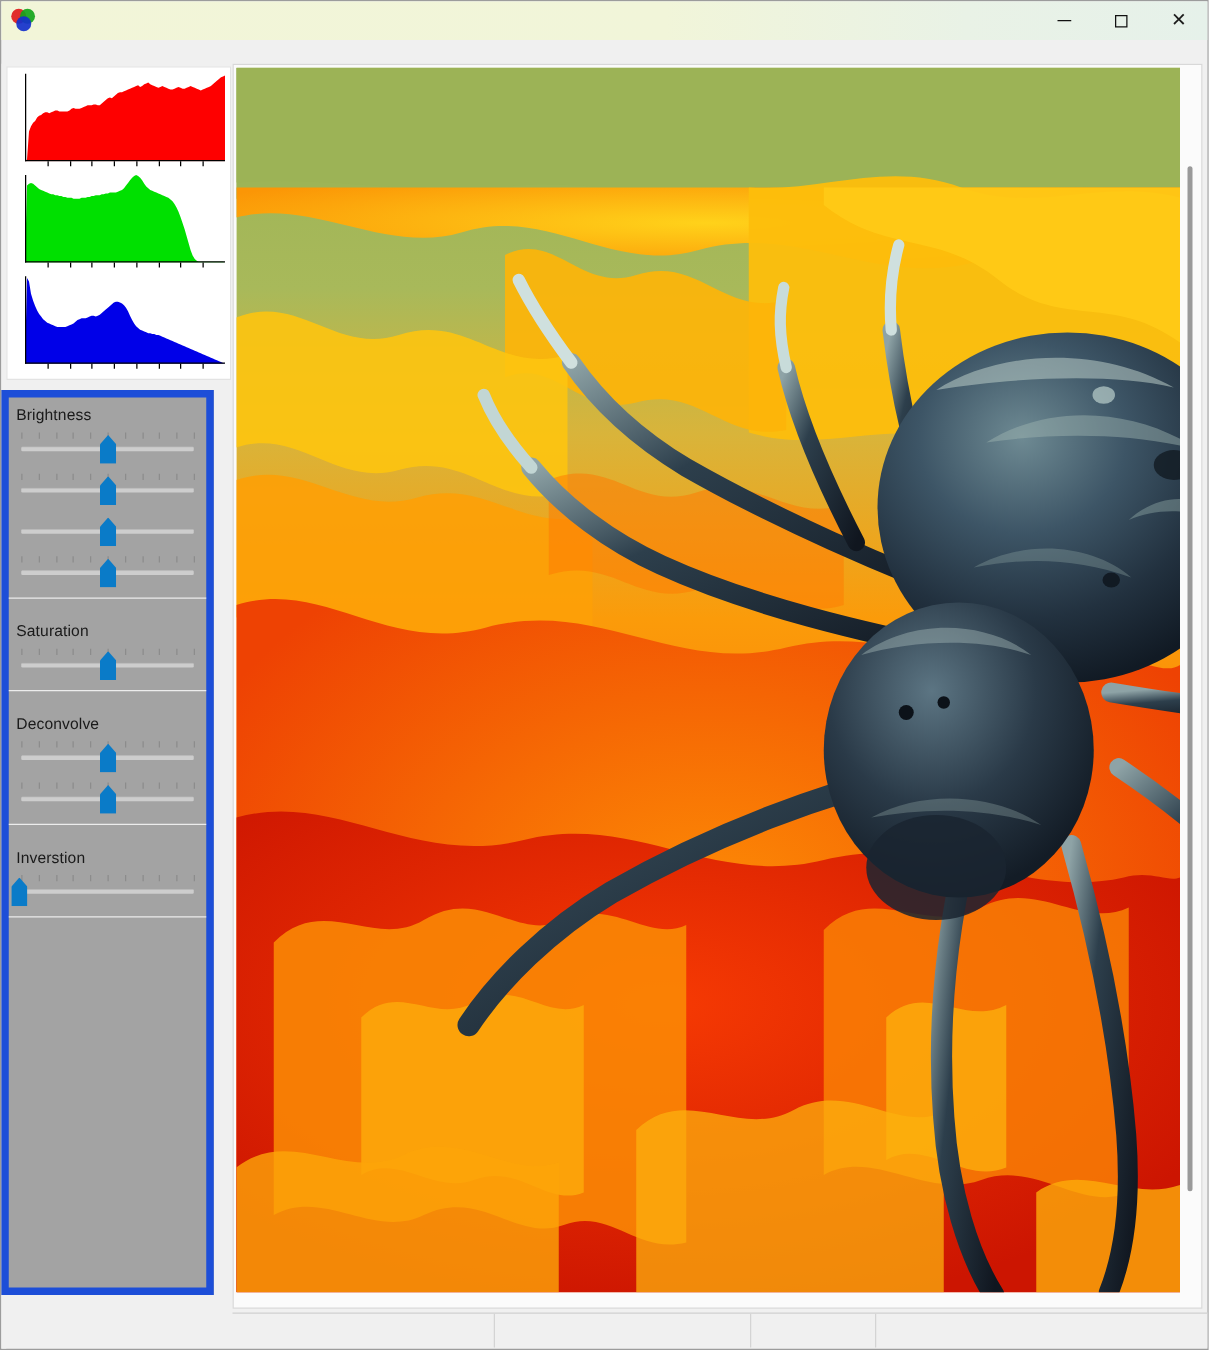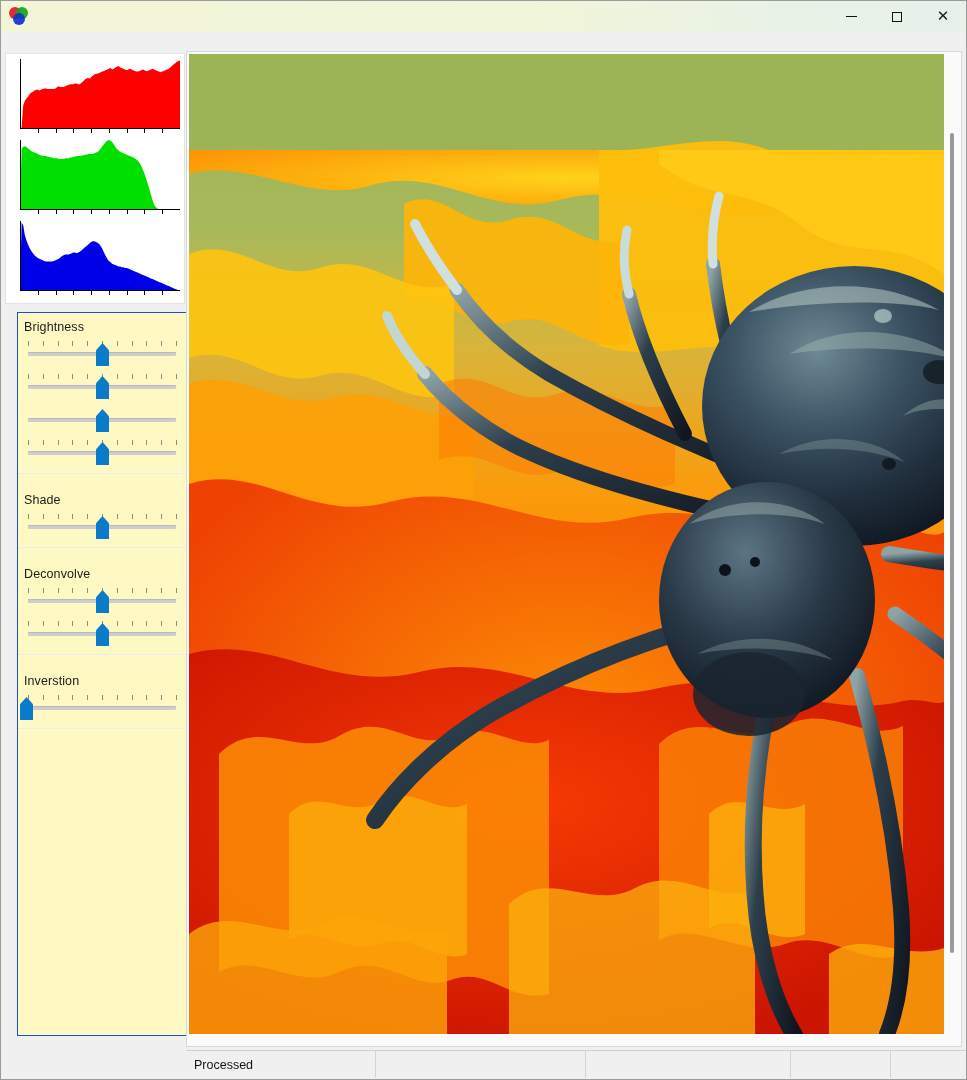--- a/index.html
+++ b/index.html
@@ -112,24 +112,24 @@
     height: 6px;
   }
   .histo .ticks i {
     position: absolute;
     top: 0; width: 1px; height: 4px; background: #000;
   }
   .histo svg { position: absolute; left: 8px; bottom: 8px; }
 
   .ctrl-panel {
     position: absolute;
-    left: 16px; top: 311px;
+    left: 0; top: 311px;
     width: 170px; height: 724px;
-    background: #fef9c3;
-    border: 1px solid #1d4ed8;
+    background: #a3a3a3;
+    border: 6px solid #1d4ed8;
   }
   .group { padding: 0; }
   .group-label {
     font-size: 12.5px;
     color: #1a1a1a;
     padding: 7px 0 2px 6px;
     letter-spacing: 0.1px;
   }
   .slider-row {
     position: relative;
@@ -377,21 +377,21 @@
             <i style="left:90.00%"></i>
             <i style="left:100.00%"></i>
           </div>
           <div class="track"></div>
           <div class="thumb" style="left:50%"></div>
         </div>
         <div class="group-sep"></div>
         <div class="group-gap"></div>
       </div>
       <div class="group">
-        <div class="group-label">Shade</div>
+        <div class="group-label">Saturation</div>
         <div class="slider-row">
           <div class="ticks">
             <i style="left:0.00%"></i>
             <i style="left:10.00%"></i>
             <i style="left:20.00%"></i>
             <i style="left:30.00%"></i>
             <i style="left:40.00%"></i>
             <i style="left:50.00%"></i>
             <i style="left:60.00%"></i>
             <i style="left:70.00%"></i>
@@ -579,20 +579,19 @@
     <div class="vscroll">
       <div class="thumb"></div>
     </div>
   </div>
 
   <div class="hscroll">
     <div class="thumb"></div>
   </div>
 
   <div class="statusbar" id="statusbar">
-      <div class="status-cell" style="width: 190px;">Processed</div>
       <div class="status-cell" style="width: 210px;"></div>
       <div class="status-cell" style="width: 205px;"></div>
       <div class="status-cell" style="width: 100px;"></div>
       <div class="status-cell" style="width: 75px;"></div>
     </div>
 
 </div>
 
 </body></html>

